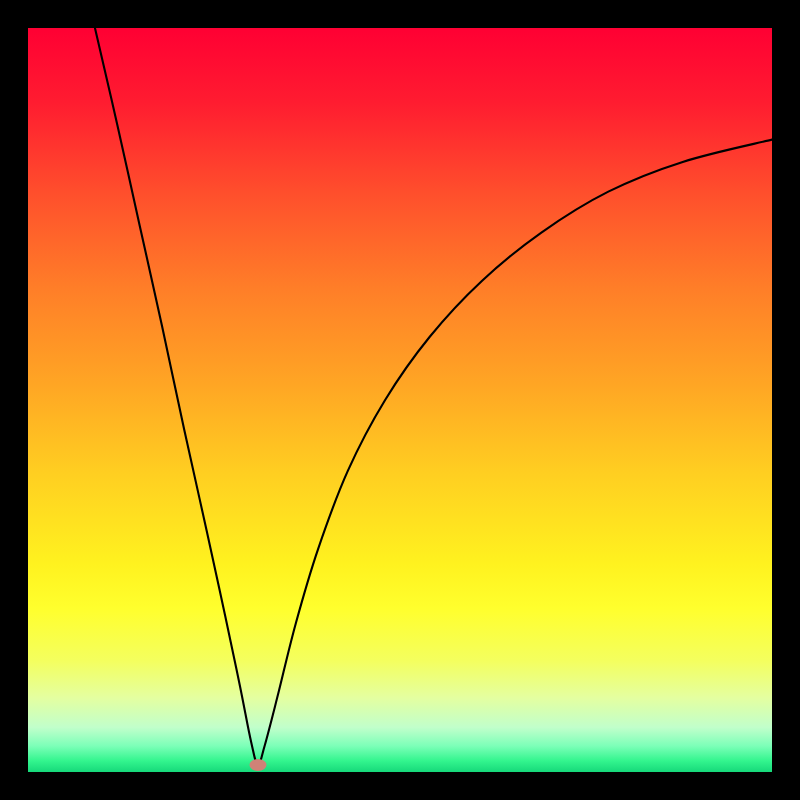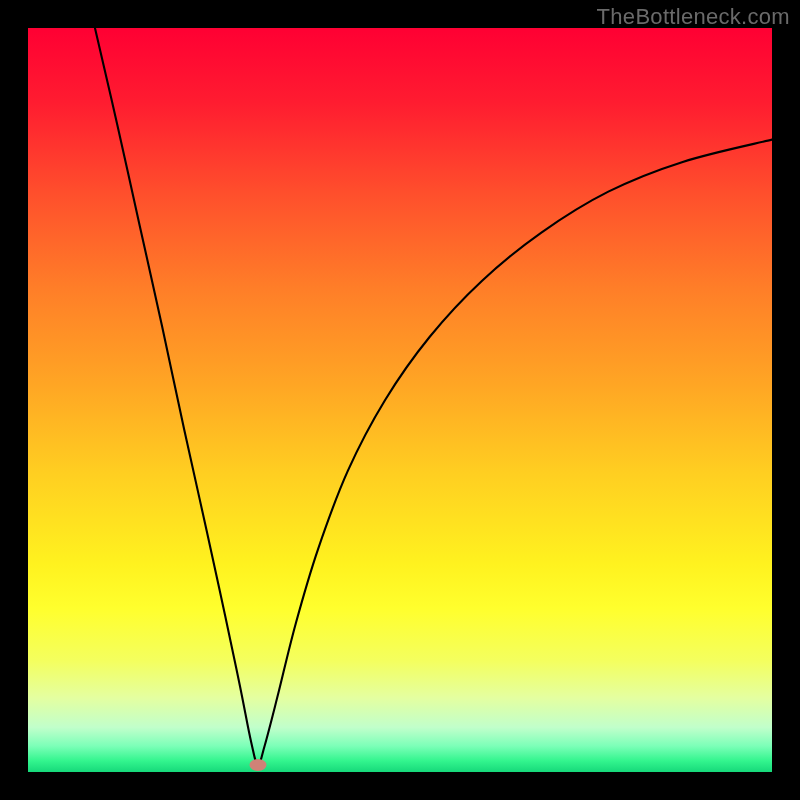--- a/index.html
+++ b/index.html
@@ -85,14 +85,13 @@
           </linearGradient>
       </defs>
       <rect x="0" y="0" width="744" height="744" fill="url(#bg-grad)"></rect>
     </svg>
     <svg class="curve-svg" viewBox="0 0 744 744" preserveAspectRatio="none">
       <path id="curve-path" d="M 66.96 0 C 70.9776 17.409600000000005, 81.2448 61.23120000000004, 89.28 96.72000000000003 C 97.3152 132.20880000000002, 103.56479999999999 161.00159999999997, 111.6 197.15999999999997 C 119.6352 233.31839999999997, 125.88479999999998 260.77200000000005, 133.92 297.6 C 141.9552 334.428, 148.20479999999998 364.932, 156.23999999999998 401.76 C 164.27519999999998 438.58799999999997, 171.1944 468.71999999999997, 178.56 502.2 C 185.9256 535.68, 191.1336 559.6368, 197.16 587.76 C 203.1864 615.8832, 207.3528 635.6736000000001, 212.04 658.44 C 216.72719999999998 681.2064, 219.98592 700.1784, 223.2 714.24 C 226.41407999999998 728.3016, 227.48543999999998 735.8903999999999, 229.896 736.56 C 232.30656 737.2296, 233.11008 730.0128, 236.592 717.96 C 240.07392000000002 705.9072000000001, 243.61536 691.6968, 249.24 669.6 C 254.86464 647.5032, 260.47439999999995 621.984, 267.84 595.2 C 275.2056 568.416, 280.78560000000004 548.2536, 290.16 520.8 C 299.5344 493.34639999999996, 307.8672 469.464, 319.92 442.68 C 331.9728 415.896, 342.3888 396.1056, 357.12 372 C 371.8512 347.8944, 384.35040000000004 330.1872000000001, 401.76000000000005 308.76000000000005 C 419.16960000000006 287.3328, 433.75199999999995 271.7088, 453.84 252.95999999999998 C 473.928 234.21119999999996, 490.5936 220.67040000000003, 513.36 204.60000000000002 C 536.1264 188.52960000000002, 554.8752000000001 176.40239999999994, 580.32 163.67999999999995 C 605.7648 150.95759999999996, 625.2576 143.29440000000005, 654.72 133.92000000000007 C 684.1824 124.54560000000009, 727.9296 115.61760000000004, 744 111.60000000000002" fill="none" stroke="#000" stroke-width="2.1" stroke-linecap="round" stroke-linejoin="round"></path>
     </svg>
     <div class="marker" id="marker" style="left: 229.896px; top: 736.56px; background: rgb(207, 130, 119);"></div>
   </div>
 
-  <div class="watermark">TheBottleneck.com</div>
 </div>
 
 </body></html>

